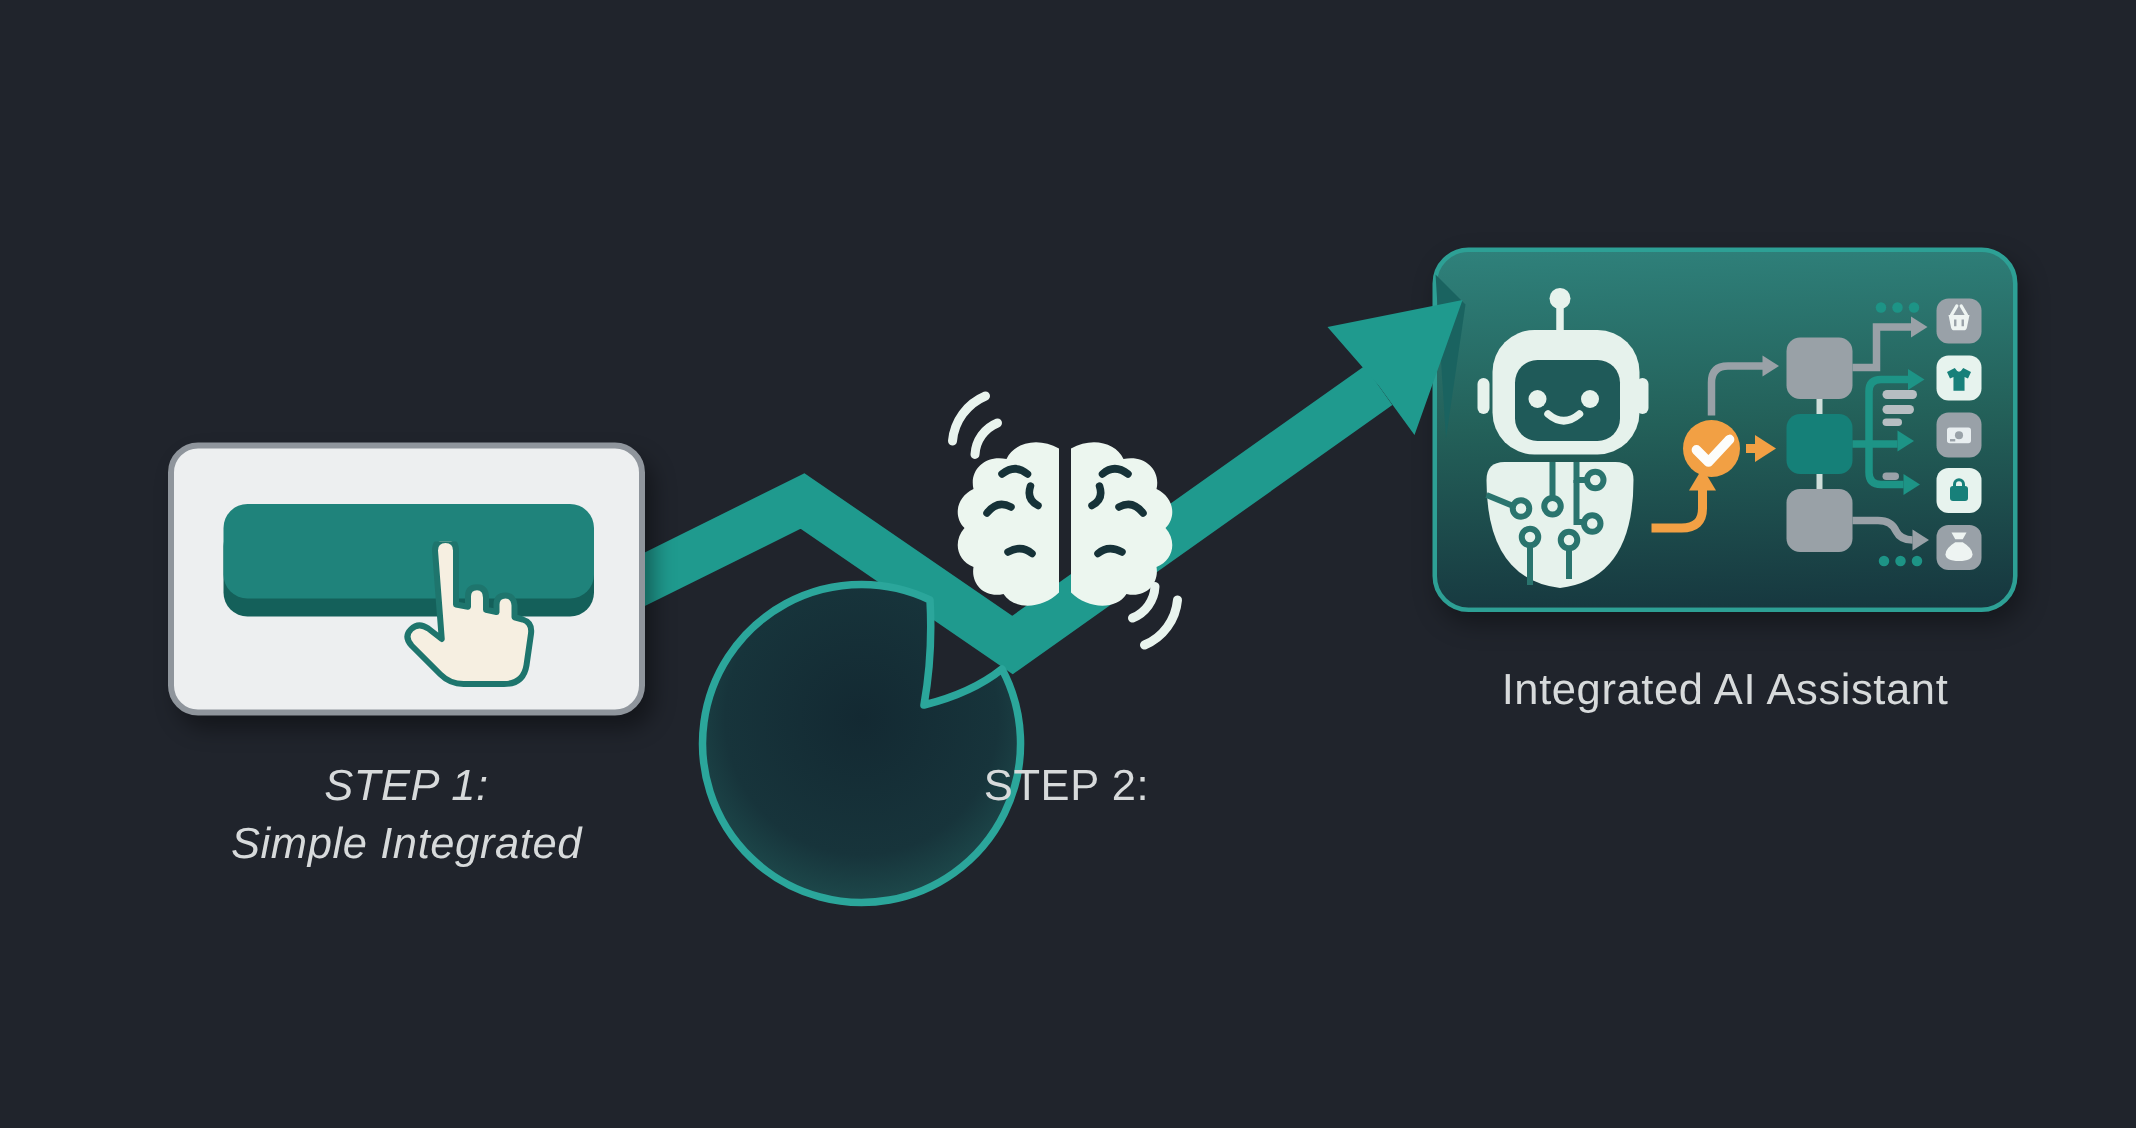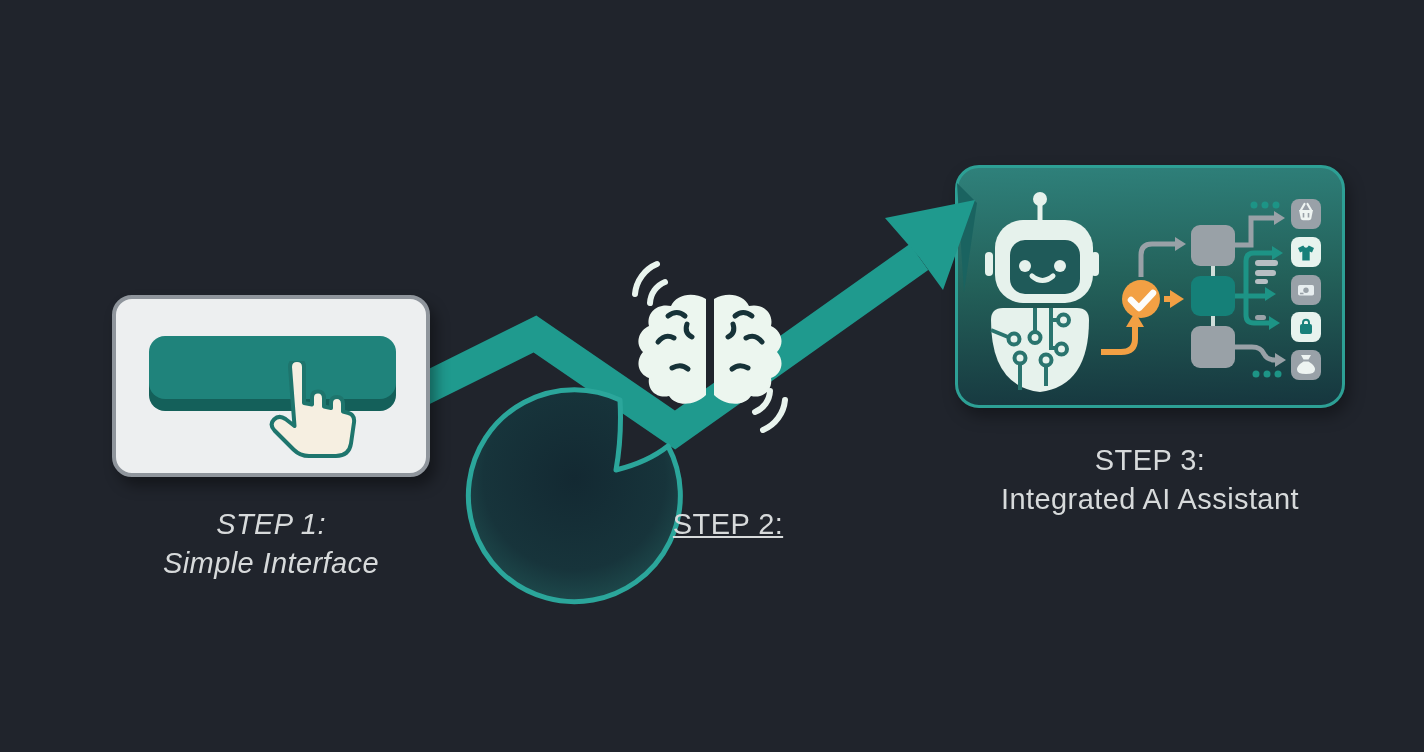--- a/index.html
+++ b/index.html
@@ -177,23 +177,22 @@
     <g stroke="#e9f4ee" stroke-width="6" fill="none" stroke-linecap="round">
       <path d="M650,303 a24,24 0 0 1 15,-21"></path>
       <path d="M635,294 a36,36 0 0 1 22,-30"></path>
       <path d="M770,391 a24,24 0 0 1 -15,21"></path>
       <path d="M785,400 a36,36 0 0 1 -22,30"></path>
     </g>
   </svg>
 
   <div class="label" style="left:271px;top:505px;font-style:italic;">
     <div>STEP 1:</div>
-    <div>Simple Interface</div>
+    <div>Simple Integrated</div>
   </div>
-  <div class="label" style="left:728px;top:505px;text-decoration:underline;">
+  <div class="label" style="left:711px;top:505px;">
     <div>STEP 2:</div>
   </div>
   <div class="label" style="left:1150px;top:441px;">
-    <div>STEP 3:</div>
     <div>Integrated AI Assistant</div>
   </div>
 
 </div>
 
 </body></html>

